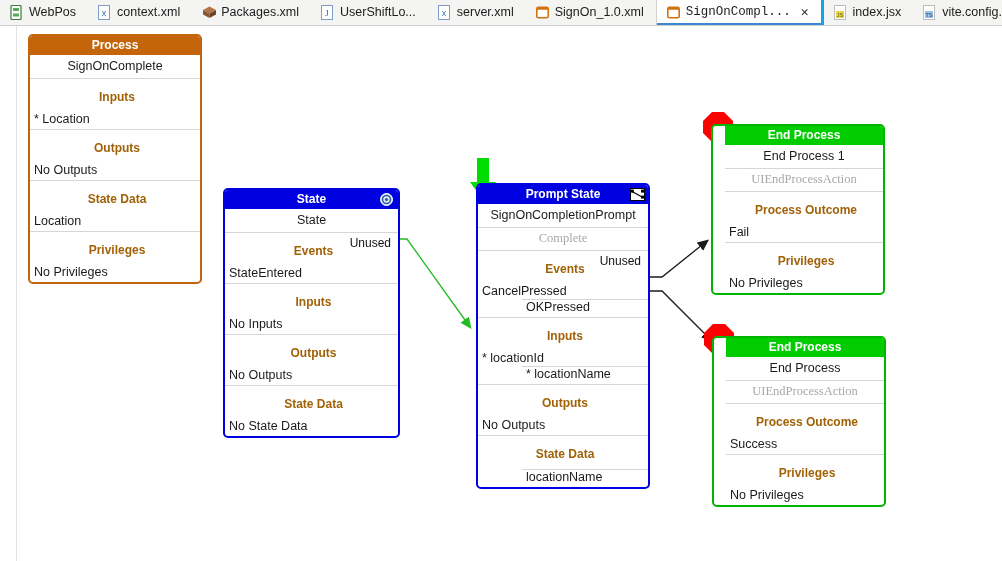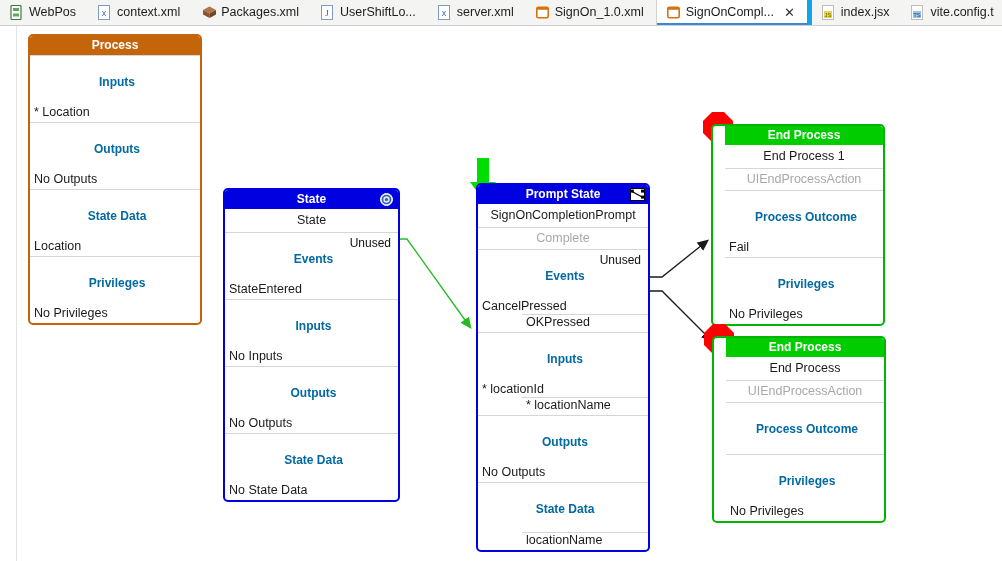--- a/index.html
+++ b/index.html
@@ -35,21 +35,22 @@
     font-size: 12.5px;
     color: #1c1c1c;
     white-space: nowrap;
     box-sizing: border-box;
     position: relative;
     background: transparent;
   }
   .tab.active {
     background: #ffffff;
     border-left: 1px solid #d2d2d2;
-    border-right: 5px solid #0ea5e9;
+    border-right: 3px solid #0ea5e9;
+    font-family: Liberation Mono, monospace;
   }
   .tab.active::after {
     content: "";
     position: absolute;
     left: 0; right: 0; bottom: 0;
     height: 2px;
     background: #3b87d4;
   }
   .tab-label { line-height: 1; }
   .tab-close {
@@ -122,37 +123,38 @@
     font-size: 12.5px;
     color: #1a1a1a;
     padding: 4px 6px 5px 6px;
   }
   .node-sub {
     text-align: center;
     font-size: 12.5px;
     color: #a8a8a8;
     padding: 3px 6px 4px 6px;
     border-top: 1px solid #d6d6d6;
+    font-family: Liberation Serif, serif;
   }
 
   .sect {
     border-top: 1px solid #d6d6d6;
     padding: 3px 0 2px 0;
   }
   .sect-head {
     display: flex;
     justify-content: space-between;
     align-items: baseline;
     padding: 0 6px 0 6px;
   }
   .sect-title {
     font-size: 12px;
     font-weight: bold;
-    color: #0369a1;
-    margin: 16px auto;
+    color: #a16207;
+    margin: 8px auto;
     padding-left: 4px;
   }
   .sect-right {
     font-size: 12px;
     color: #111;
     position: absolute;
     right: 7px;
   }
   .sect-head-wrap { position: relative; }
   .sect-row {
@@ -289,20 +291,21 @@
 
     <g>
       <path d="M632,265 L645,265 L694,314" stroke="#1a1a1a" stroke-width="1.3" fill="none" marker-end="url(#arrK)"></path>
     </g>
   </svg>
 
   <div class="node process" id="node-process" style="left:11px; top:8px; width:174px;">
     <div class="node-header">
       <span>Process</span>
     </div>
+    <div class="node-title">SignOnComplete</div>
     <div class="sections">
         <div class="sect">
           <div class="sect-head-wrap">
             <div class="sect-head">
               <div class="sect-title">Inputs</div>
             </div>
           </div>
           <div class="sect-row">* Location</div>
         </div>
         <div class="sect">
@@ -474,20 +477,21 @@
     </div>
     <div class="node-title">End Process</div>
     <div class="node-sub">UIEndProcessAction</div>
     <div class="sections">
         <div class="sect">
           <div class="sect-head-wrap">
             <div class="sect-head">
               <div class="sect-title">Process Outcome</div>
             </div>
           </div>
+          <div class="sect-row">Success</div>
         </div>
         <div class="sect">
           <div class="sect-head-wrap">
             <div class="sect-head">
               <div class="sect-title">Privileges</div>
             </div>
           </div>
           <div class="sect-row">No Privileges</div>
         </div>
       </div>

